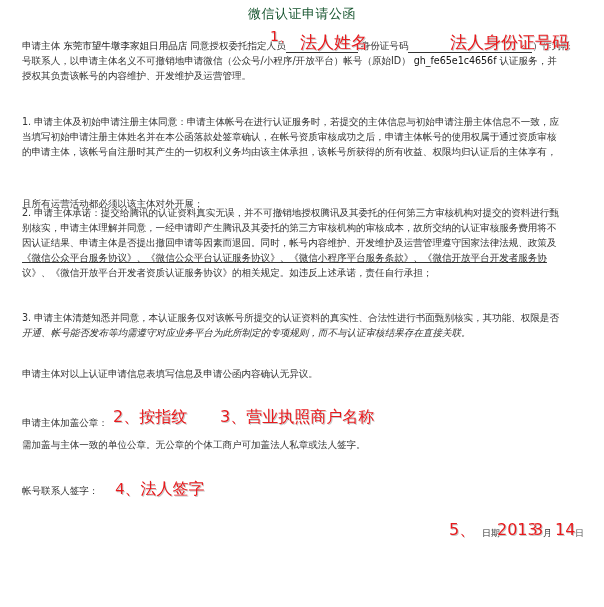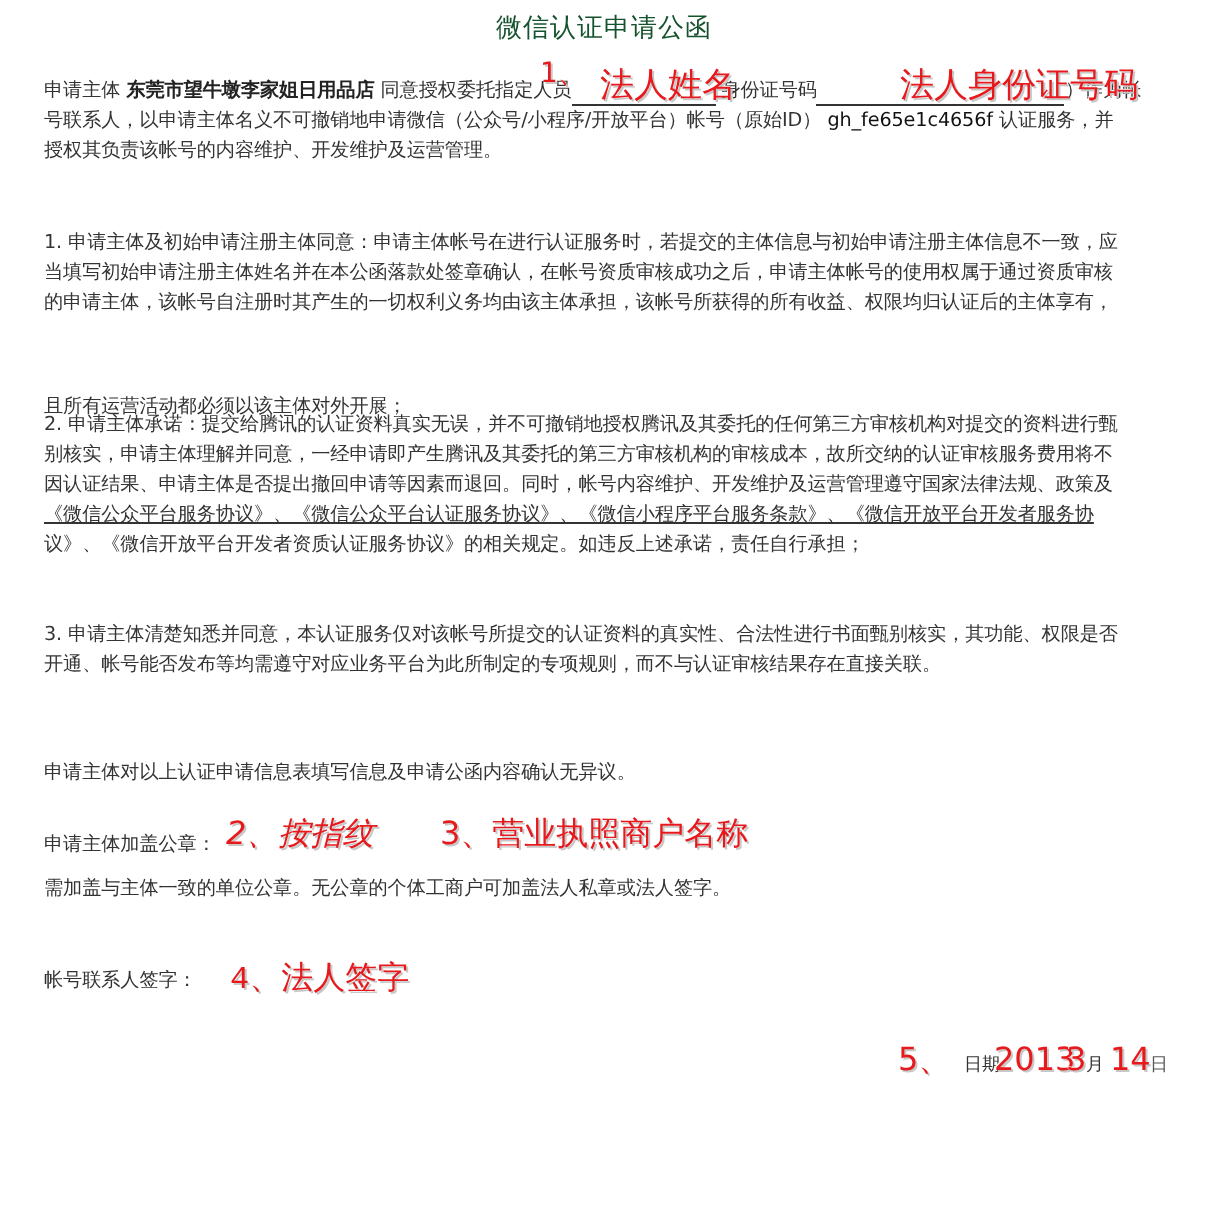--- a/index.html
+++ b/index.html
@@ -2,21 +2,21 @@
 <html><head>
 <meta charset="utf-8">
 <style>
   html, body { margin: 0; padding: 0; background: #ffffff; }
   body { width: 604px; height: 607px; position: relative; overflow: hidden;
          font-family: "DejaVu Sans", "Liberation Sans", sans-serif; color: #333333; }
   .title { position: absolute; top: 5px; left: 0; width: 604px; text-align: center;
            font-size: 13px; color: #14532d; letter-spacing: 0.5px; }
   .line { position: absolute; left: 22px; font-size: 9.6px; line-height: 13px; white-space: nowrap;
           color: #333333; letter-spacing: -0.05px; }
-  .bold { font-weight: bold; color: #222222; }
+  .bold { font-weight: normal; color: #222222; }
   .hw { position: absolute; color: #e8191c; white-space: nowrap;
         text-shadow: 1px 1px 0 #c8c8c8, -0.5px -0.5px 0 #ffffff;
         font-family: "DejaVu Sans", "Liberation Sans", sans-serif; }
   .hw.big { font-size: 17px; }
   .hw.mid { font-size: 16px; }
   .underline { border-bottom: 1px solid #333; }
   .small { font-size: 9px; color: #333; }
 </style>
 </head>
 <body>
@@ -43,38 +43,38 @@
   <div class="line" style="top:145px;">的申请主体，该帐号自注册时其产生的一切权利义务均由该主体承担，该帐号所获得的所有收益、权限均归认证后的主体享有，</div>
   <div class="line" style="top:160px;margin-top:37px;">且所有运营活动都必须以该主体对外开展；</div>
 
   <div class="line" style="top:206px;">2. 申请主体承诺：提交给腾讯的认证资料真实无误，并不可撤销地授权腾讯及其委托的任何第三方审核机构对提交的资料进行甄</div>
   <div class="line" style="top:221px;">别核实，申请主体理解并同意，一经申请即产生腾讯及其委托的第三方审核机构的审核成本，故所交纳的认证审核服务费用将不</div>
   <div class="line" style="top:236px;">因认证结果、申请主体是否提出撤回申请等因素而退回。同时，帐号内容维护、开发维护及运营管理遵守国家法律法规、政策及</div>
   <div class="line" style="top:251px;text-decoration:underline;">《微信公众平台服务协议》、《微信公众平台认证服务协议》、《微信小程序平台服务条款》、《微信开放平台开发者服务协</div>
   <div class="line" style="top:266px;">议》、《微信开放平台开发者资质认证服务协议》的相关规定。如违反上述承诺，责任自行承担；</div>
 
   <div class="line" style="top:311px;">3. 申请主体清楚知悉并同意，本认证服务仅对该帐号所提交的认证资料的真实性、合法性进行书面甄别核实，其功能、权限是否</div>
-  <div class="line" style="top:326px;">开通、帐号能否发布等均需遵守对应业务平台为此所制定的专项规则，而不与认证审核结果存在直接关联。</div>
+  <div class="line" style="top:326px;font-style:italic;">开通、帐号能否发布等均需遵守对应业务平台为此所制定的专项规则，而不与认证审核结果存在直接关联。</div>
 
-  <div class="line" style="top:380px;">申请主体对以上认证申请信息表填写信息及申请公函内容确认无异议。</div>
+  <div class="line" style="top:367px;">申请主体对以上认证申请信息表填写信息及申请公函内容确认无异议。</div>
 
   <div class="line" style="top:416px;">申请主体加盖公章：</div>
   <div class="line" style="top:438px;">需加盖与主体一致的单位公章。无公章的个体工商户可加盖法人私章或法人签字。</div>
 
   <div class="line" style="top:484px;">帐号联系人签字：</div>
 
   <div class="line small" style="top:527px; left:482px;">日期</div>
   <div class="line small" style="top:527px; left:543px;">月</div>
   <div class="line small" style="top:527px; left:575px; color:#555;">日</div>
 
   <div class="hw" style="top:28px; left:270px; font-size:14px;">1、</div>
   <div class="hw big" style="top:31px; left:300px;">法人姓名</div>
   <div class="hw big" style="top:31px; left:426px;margin-left:24px;">法人身份证号码</div>
 
-  <div class="hw mid" style="top:407px; left:113px;font-style:italic;">2、按指纹</div>
+  <div class="hw mid" style="top:407px; left:113px;">2、按指纹</div>
   <div class="hw mid" style="top:407px; left:220px;">3、营业执照商户名称</div>
 
   <div class="hw mid" style="top:479px; left:115px;font-family:Liberation Mono, monospace;">4、法人签字</div>
 
   <div class="hw mid" style="top:520px; left:449px;">5、</div>
   <div class="hw mid" style="top:520px; left:497px;">2013</div>
   <div class="hw mid" style="top:520px; left:533px;">3</div>
   <div class="hw mid" style="top:520px; left:555px;">14</div>
 
 </div>

